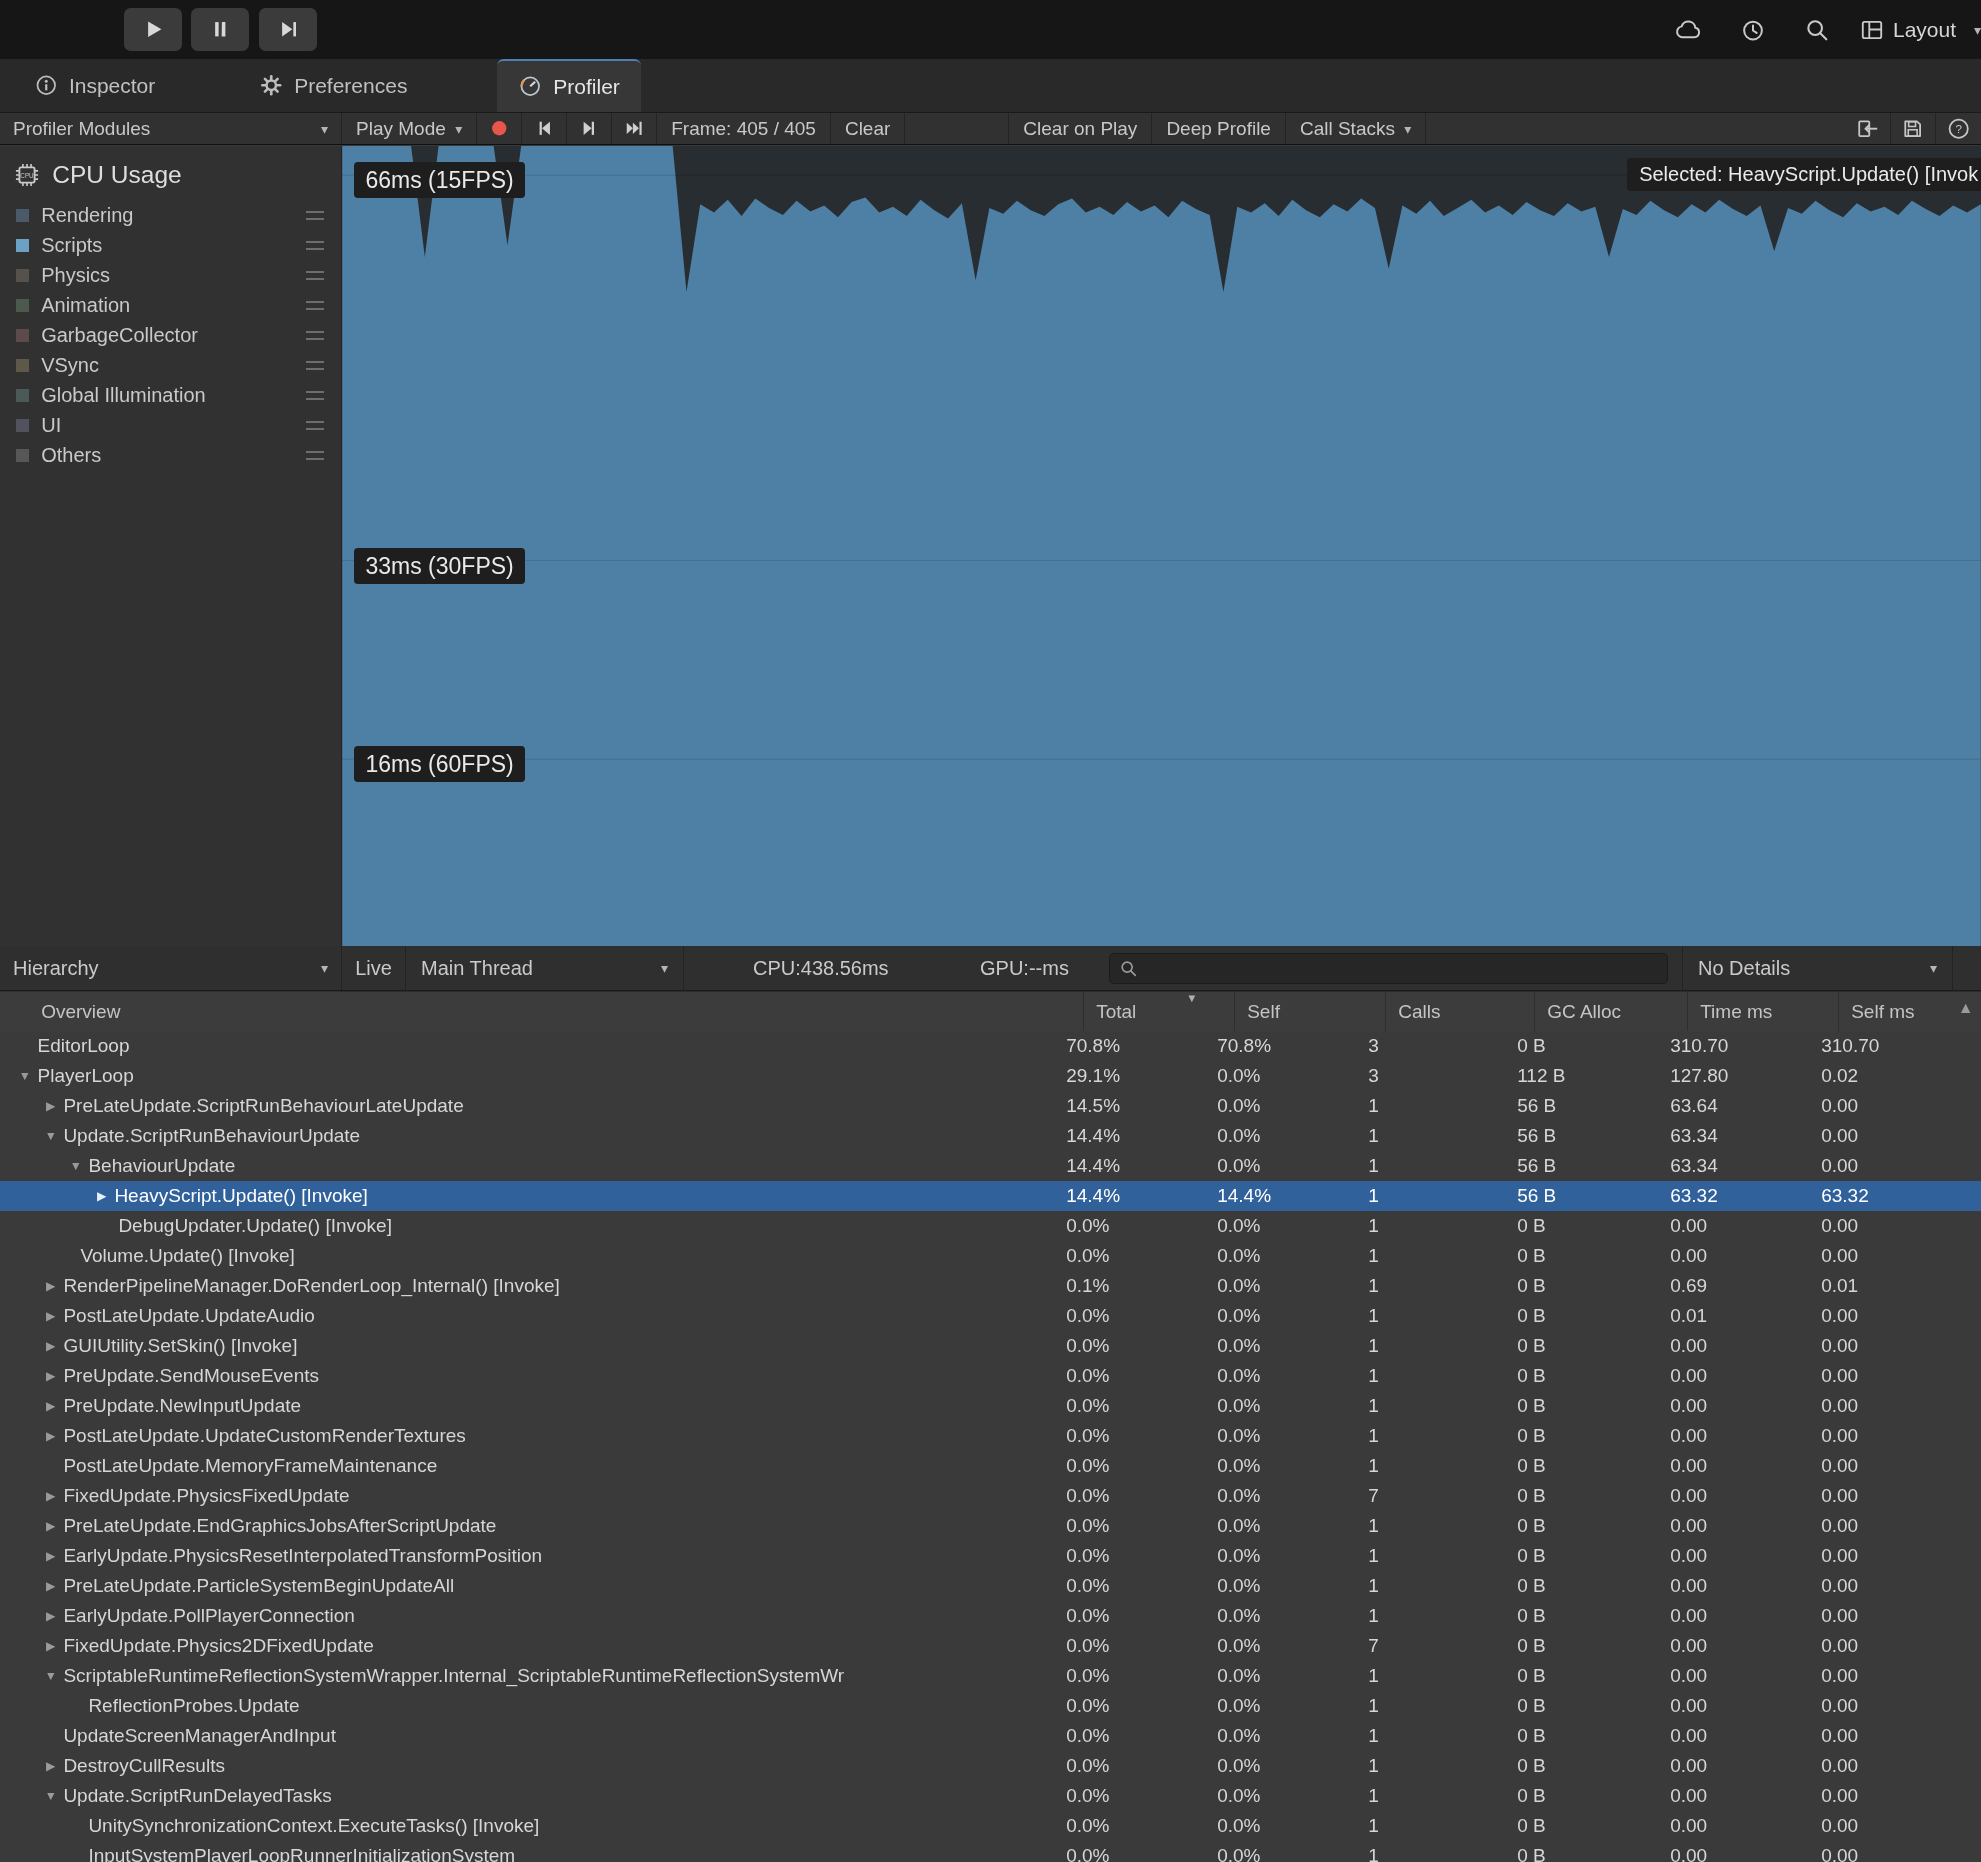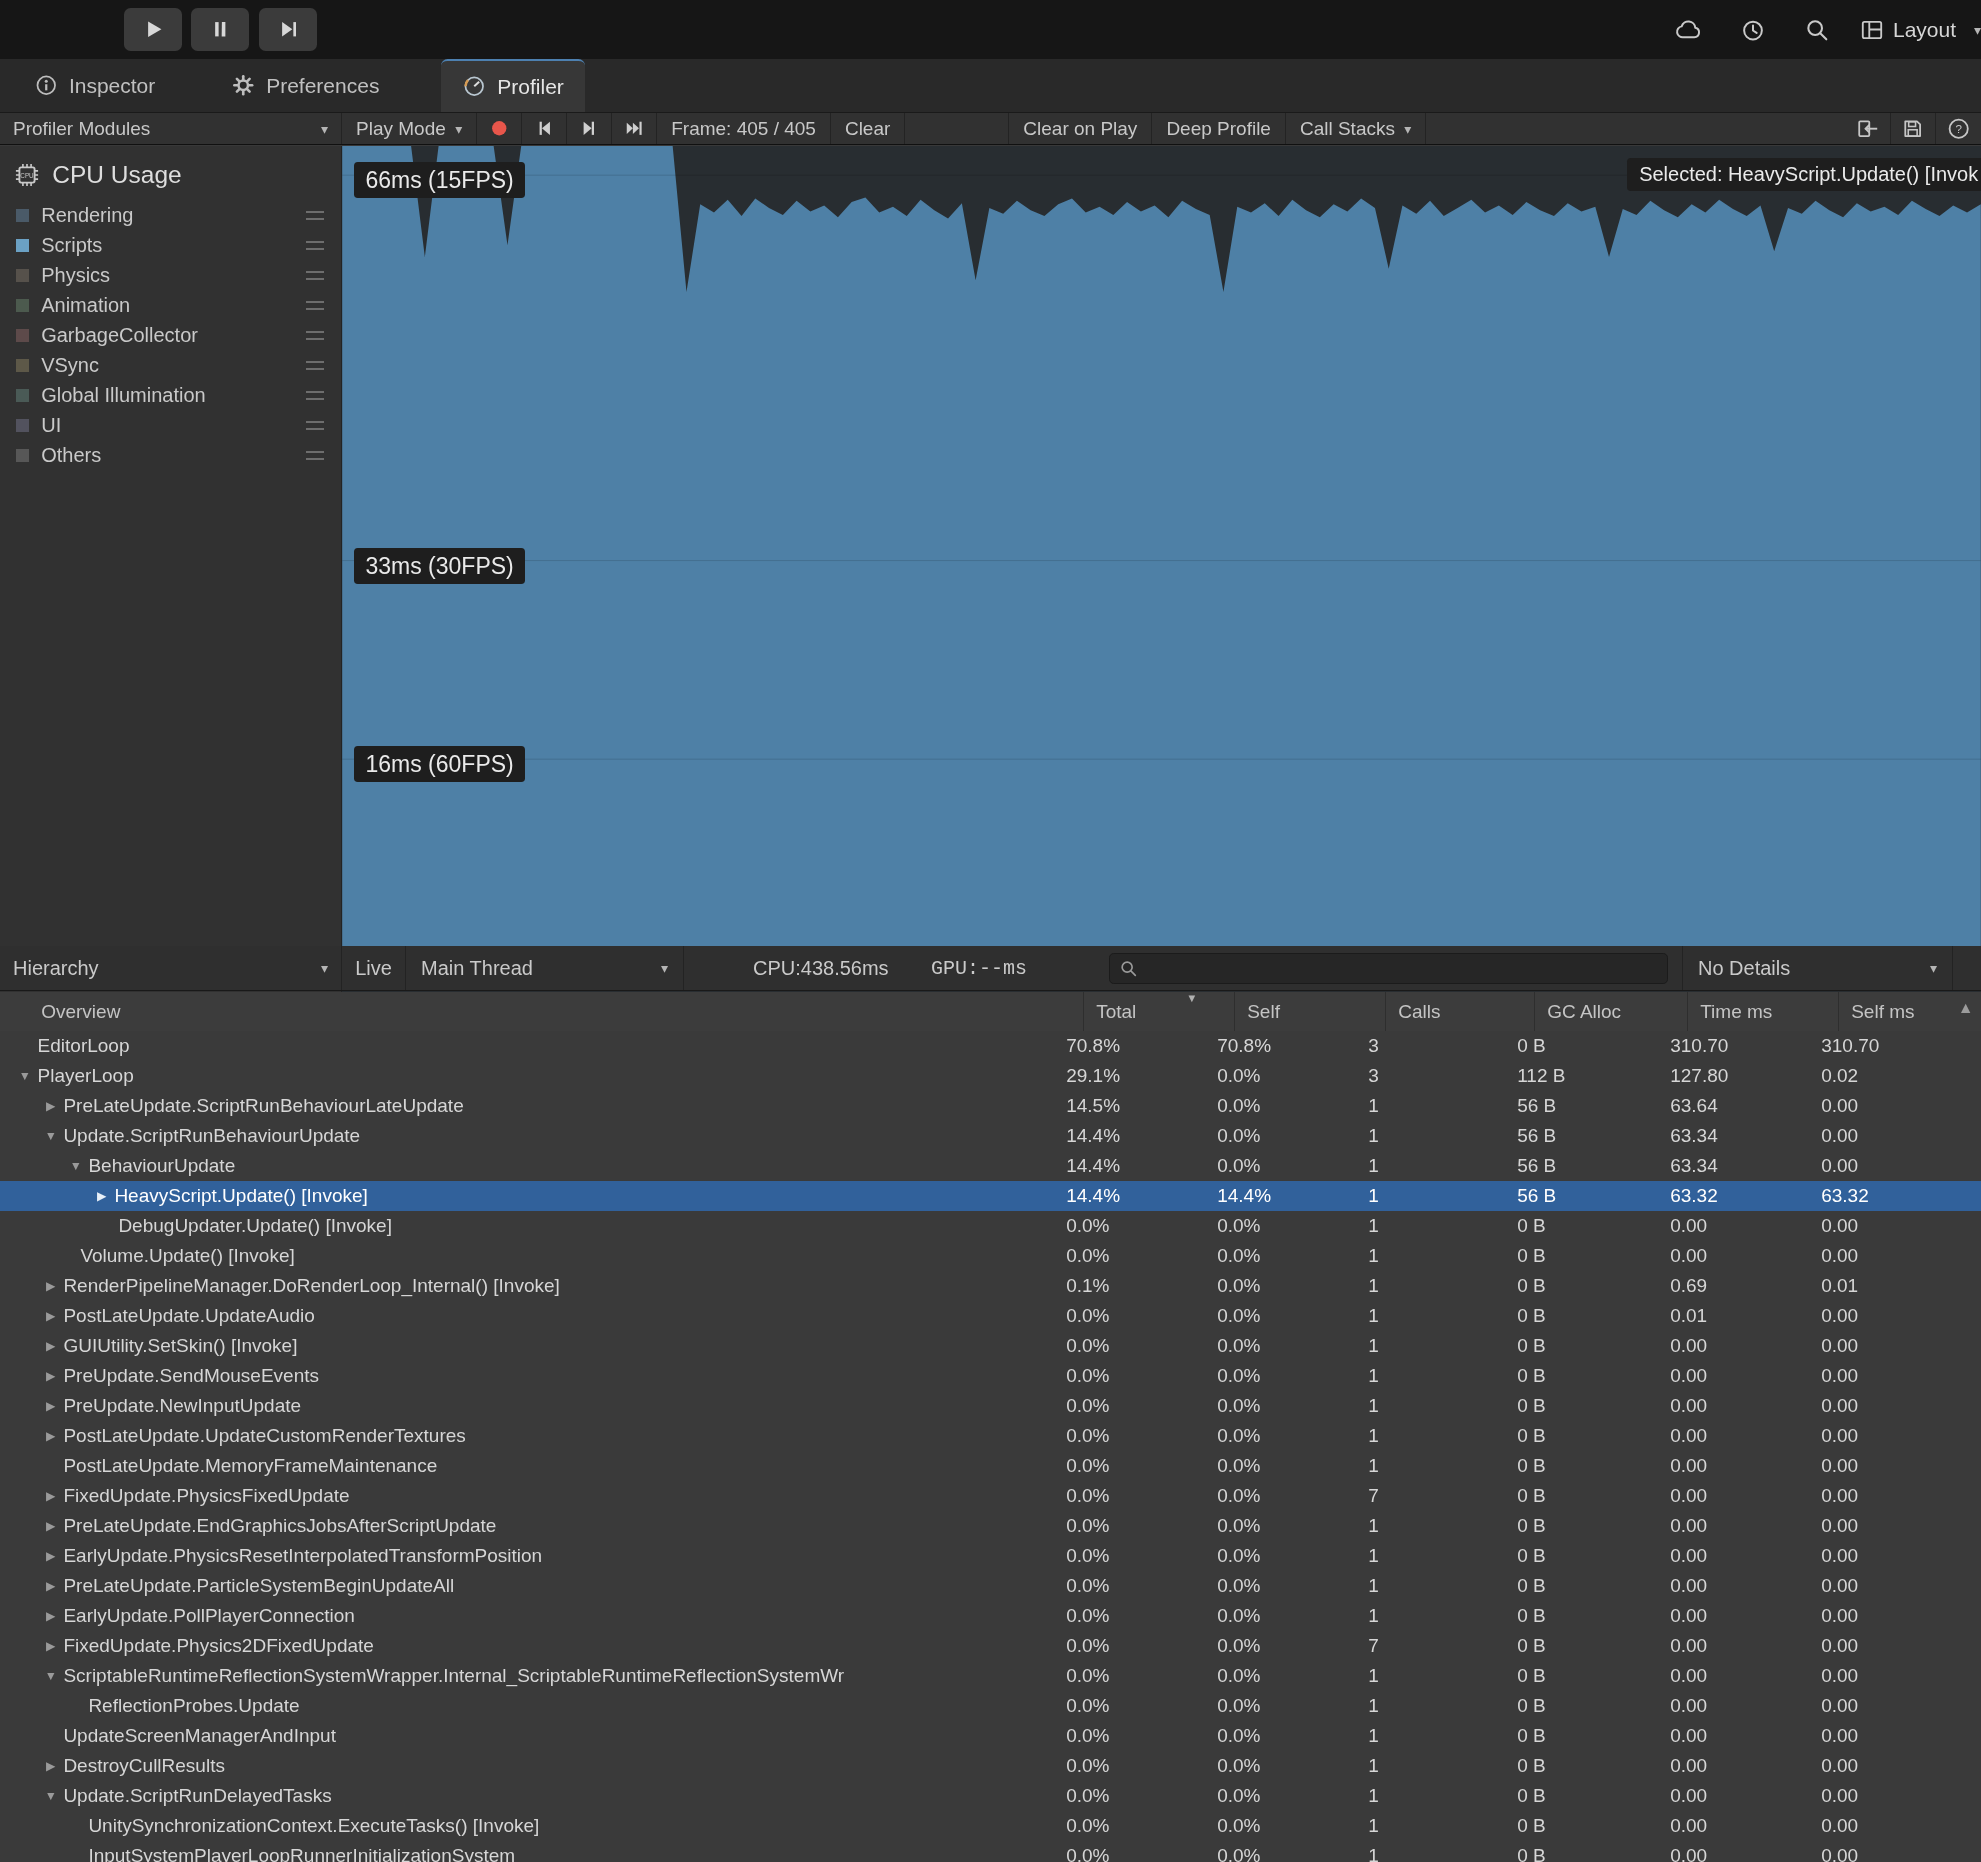--- a/index.html
+++ b/index.html
@@ -16,21 +16,21 @@
   
   .topbar{position:absolute;top:0;left:0;right:0;height:59px;background:#161616;}
   .transport{position:absolute;left:124px;top:7.5px;display:flex;gap:9.4px;}
   .tbtn{width:58px;height:43px;background:#3b3b3b;border-radius:6.6px;display:flex;align-items:center;justify-content:center;}
   .topbar-icons{position:absolute;right:0;top:0;height:59px;display:flex;align-items:center;}
   .tico{width:64px;height:59px;display:flex;align-items:center;justify-content:center;}
   .layout-group{display:flex;align-items:center;gap:8.5px;padding:0 0 0 9.4px;color:#d6d6d6;font-size:21px;white-space:nowrap;}
   .caret{font-size:14px;color:#b5b5b5;margin-left:9.4px;line-height:1;}
 
   
-  .tabbar{position:absolute;top:59px;left:0;right:0;height:54px;background:#292929;border-bottom:0.9px solid #1a1a1a;display:flex;align-items:stretch;padding-left:13px;box-sizing:border-box;}
+  .tabbar{position:absolute;top:59px;left:0;right:0;height:54px;background:#292929;border-bottom:0.9px solid #1a1a1a;display:flex;align-items:stretch;padding-left:13px;box-sizing:border-box;gap:28px;}
   .tab{display:flex;align-items:center;gap:10.4px;padding:0 21px;font-size:21px;color:#c0c0c0;}
   .tab + .tab{margin-left:34px;}
   .tab.active{background:#373737;border-top:2.8px solid #4d80b0;border-radius:6.6px 6.6px 0 0;color:#e6e6e6;box-sizing:border-box;margin-left:41px;}
 
   
   .ptoolbar{position:absolute;top:113px;left:0;right:0;height:32px;background:#313131;border-bottom:0.9px solid #101010;display:flex;align-items:stretch;font-size:19px;color:#c8c8c8;box-sizing:border-box;}
   .pt{display:flex;align-items:center;padding:0 14px;border-right:0.9px solid #232323;white-space:nowrap;box-sizing:border-box;}
   .pt-modules{width:342px;justify-content:space-between;padding:0 13px;}
   .pt.icon-btn{padding:0;width:45px;justify-content:center;}
   .pt-flex{flex:1;border-right:none;}
@@ -50,21 +50,21 @@
   .gl-label{position:absolute;left:12.2px;background:#1e1e1e;color:#eaeaea;font-size:23px;padding:4.7px 11.3px;border-radius:3.8px;white-space:nowrap;}
   .selected-box{position:absolute;top:12.2px;right:-9.4px;background:#1e1e1e;color:#eaeaea;font-size:20px;padding:4.7px 12.2px;border-radius:3.8px;white-space:nowrap;}
 
   
   .hiertb{position:absolute;top:946px;left:0;right:0;height:45px;background:#2f2f2f;border-bottom:0.9px solid #191919;box-sizing:border-box;font-size:20px;color:#cacaca;}
   .hctl{position:absolute;top:0;bottom:0;display:flex;align-items:center;box-sizing:border-box;}
   #hier-dd{left:0;width:342px;padding:0 13px;justify-content:space-between;border-right:0.9px solid #232323;}
   #live-btn{left:342px;width:64px;justify-content:center;border-right:0.9px solid #232323;}
   #thread-dd{left:406px;width:278px;padding:0 15px;justify-content:space-between;border-right:0.9px solid #232323;}
   #cpu-label{left:753px;}
-  #gpu-label{left:931px;font-family:Liberation Mono, monospace;}
+  #gpu-label{left:980px;}
   .searchbox{position:absolute;left:1109px;top:6.6px;width:559px;height:31px;background:#262626;border:0.9px solid #1b1b1b;border-radius:4.7px;display:flex;align-items:center;padding:0 9.4px;box-sizing:border-box;gap:7.5px;}
   .searchbox input{flex:1;background:transparent;border:none;outline:none;color:#dddddd;font-size:19px;font-family:inherit;}
   #details-dd{left:1682px;width:271px;padding:0 15px;justify-content:space-between;border-left:0.9px solid #232323;border-right:0.9px solid #232323;}
 
   
   .thead{position:absolute;top:992px;left:0;right:0;height:40px;background:#3c3c3c;border-bottom:0.9px solid #2a2a2a;display:grid;grid-template-columns:1054px 151px 151px 149px 153px 151px 174px;font-size:19px;color:#c4c4c4;box-sizing:border-box;}
   .th{display:flex;align-items:center;padding-left:12.2px;border-left:0.9px solid #2e2e2e;position:relative;white-space:nowrap;margin-left:29px;}
   .th:first-child{border-left:none;}
   .sort-ind{position:absolute;right:7.5px;top:0;font-size:11.3px;color:#b0b0b0;}
   .header-opt{position:absolute;right:9.4px;top:6.6px;font-size:16px;color:#9b9b9b;}

